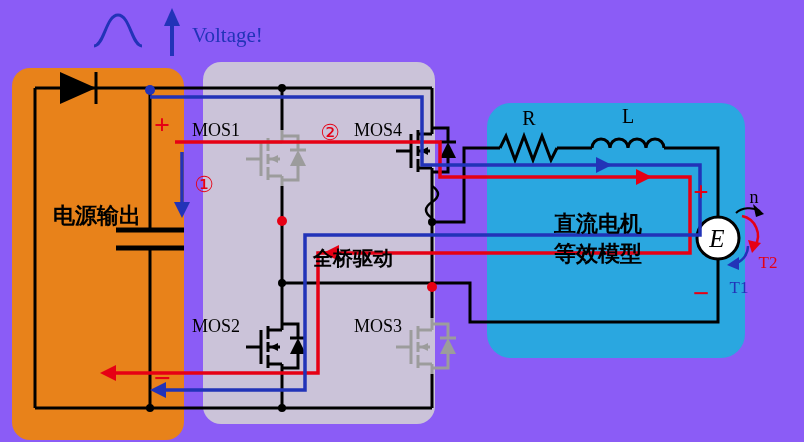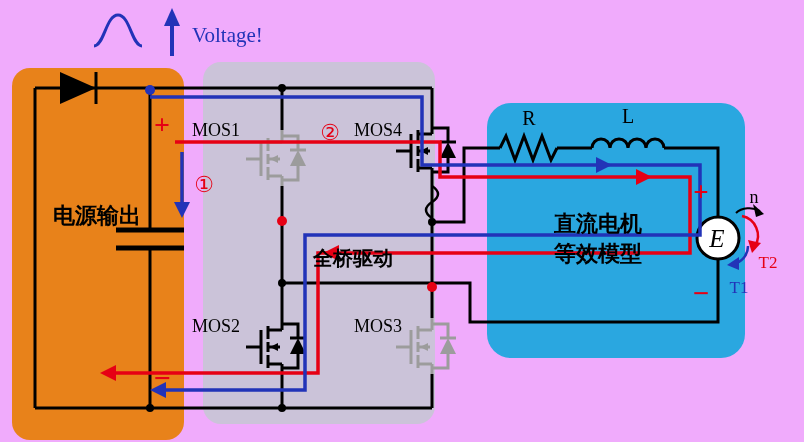--- a/index.html
+++ b/index.html
@@ -1,16 +1,16 @@
 <!DOCTYPE html>
 <html><head>
 <meta charset="utf-8">
 <style>
   html,body { margin:0; padding:0; background:#ffffff; }
-  .stage { position:relative; width:804px; height:442px; background:#f0abfc; overflow:hidden; }
+  .stage { position:relative; width:804px; height:442px; background:#8b5cf6; overflow:hidden; }
   svg { display:block; }
   text { user-select:none; }
   .cjk   { font-family:"DejaVu Sans", sans-serif; font-weight:bold; }
   .serif { font-family:"Liberation Serif", serif; }
   .mos-gray  { color:#9C9C9C; }
   .mos-black { color:#000000; }
 </style>
 </head>
 <body>
 

